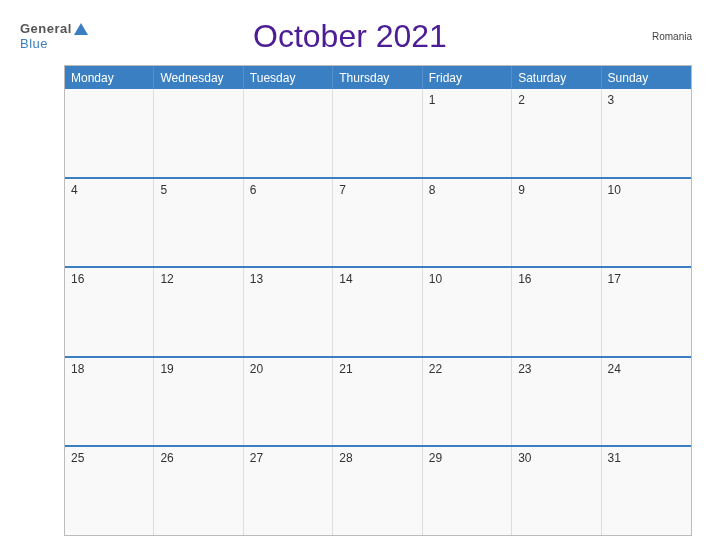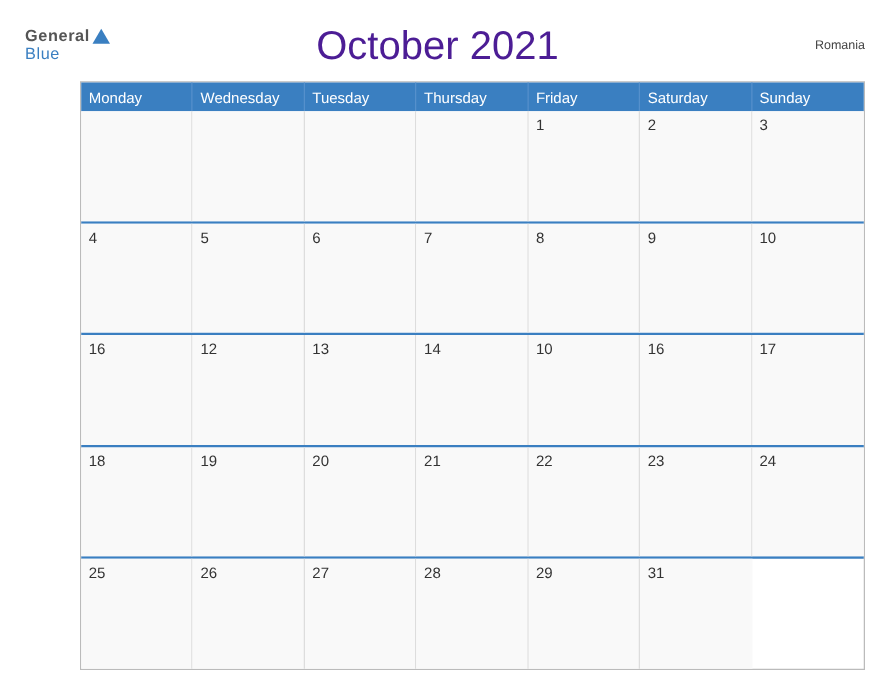--- a/index.html
+++ b/index.html
@@ -192,17 +192,18 @@
           <div class="cal-cell"><span class="day-num">22</span></div>
           <div class="cal-cell"><span class="day-num">23</span></div>
           <div class="cal-cell"><span class="day-num">24</span></div>
         </div>
         <div class="cal-week">
           <div class="cal-cell"><span class="day-num">25</span></div>
           <div class="cal-cell"><span class="day-num">26</span></div>
           <div class="cal-cell"><span class="day-num">27</span></div>
           <div class="cal-cell"><span class="day-num">28</span></div>
           <div class="cal-cell"><span class="day-num">29</span></div>
+          <div class="cal-cell"><span class="day-num">30</span></div>
           <div class="cal-cell"><span class="day-num">31</span></div>
         </div>
       </div>
   </div>
 </div>
 
 </body></html>

